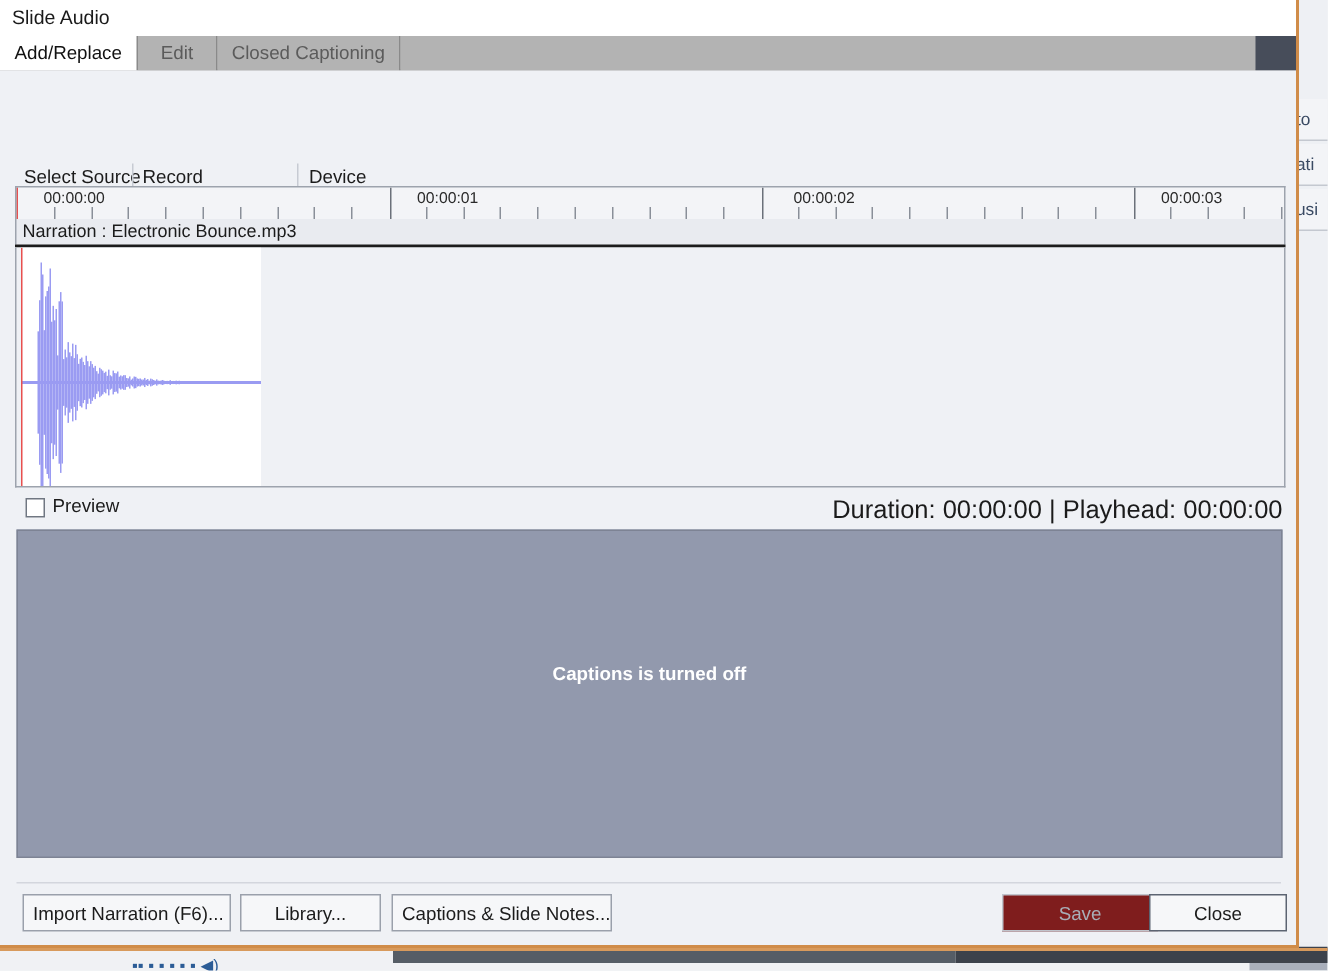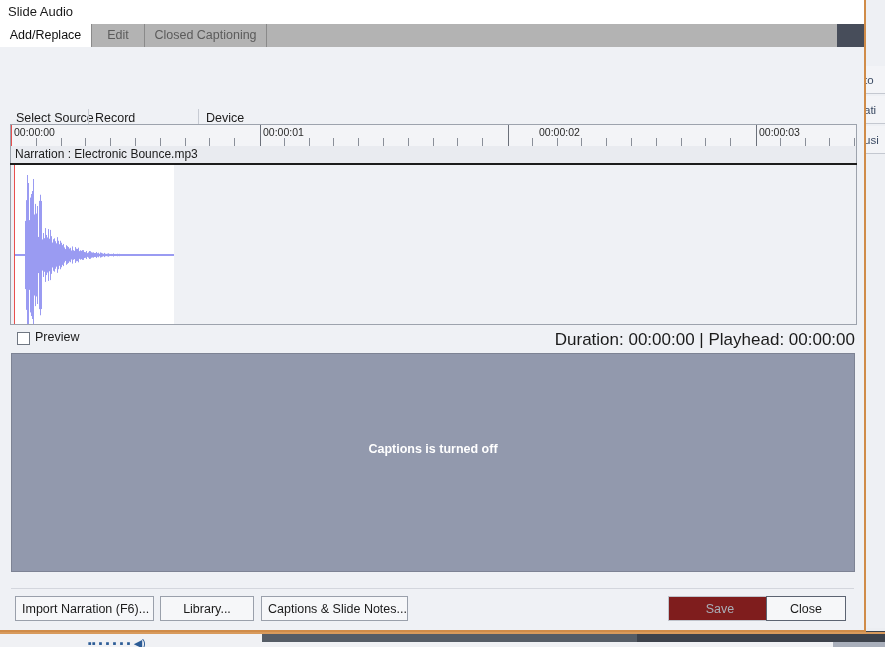--- a/index.html
+++ b/index.html
@@ -179,21 +179,21 @@
     position: absolute; top: 0; width: 1px; height: 22px;
     background: #6b707a;
   }
   .ruler-minor {
     position: absolute; top: 13px; width: 1px; height: 9px;
     background: #8a8f99;
   }
   .ruler-label {
     position: absolute; top: 1px;
     font-size: 10.5px; color: #2a2a2a;
-    padding-left: 3px;
+    padding-left: 18px;
     white-space: nowrap;
   }
   #ruler-playhead {
     position: absolute; left: 0px; top: 0; width: 1px; height: 22px;
     background: #e8504f;
   }
 
   
   #track-label-bar {
     position: absolute; left: 10px; top: 146px; width: 847px; height: 17px;
@@ -284,21 +284,21 @@
   #btn-library { left: 160px; width: 94px; }
   #btn-captions { left: 261px; width: 147px; }
   #btn-save {
     left: 668px; width: 104px;
     color: #a9aeb7;
     background: #7f1d1d;
     border: 1px solid #c0c4cc;
     cursor: default;
   }
   #btn-close {
-    left: 766px; width: 80px;
+    left: 766px; width: 92px;
     border: 1px solid #5c6472;
     background: #f6f7f9;
   }
 </style>
 </head>
 <body>
 
 <div id="bg-app">
   <div id="bg-right-panel"></div>
   <div class="bg-row" id="bg-row-0">to</div>
@@ -365,21 +365,21 @@
     <div id="device-value">Volume (Stereo Mix (Realtek High Defini)</div>
   </div>
 
   <div id="ruler">
     <div id="ruler-ticks">
         <div class="ruler-major" style="left: 0px;"></div>
         <div class="ruler-label" style="left: 0px;">00:00:00</div>
         <div class="ruler-major" style="left: 249px;"></div>
         <div class="ruler-label" style="left: 249px;">00:00:01</div>
         <div class="ruler-major" style="left: 497px;"></div>
-        <div class="ruler-label" style="left: 525px; text-align: center;">00:00:02</div>
+        <div class="ruler-label" style="left: 500px; text-align: center;">00:00:02</div>
         <div class="ruler-major" style="left: 745px;"></div>
         <div class="ruler-label" style="left: 745px;">00:00:03</div>
         <div class="ruler-minor" style="left: 25px;"></div>
         <div class="ruler-minor" style="left: 50px;"></div>
         <div class="ruler-minor" style="left: 74px;"></div>
         <div class="ruler-minor" style="left: 99px;"></div>
         <div class="ruler-minor" style="left: 124px;"></div>
         <div class="ruler-minor" style="left: 149px;"></div>
         <div class="ruler-minor" style="left: 174px;"></div>
         <div class="ruler-minor" style="left: 198px;"></div>

